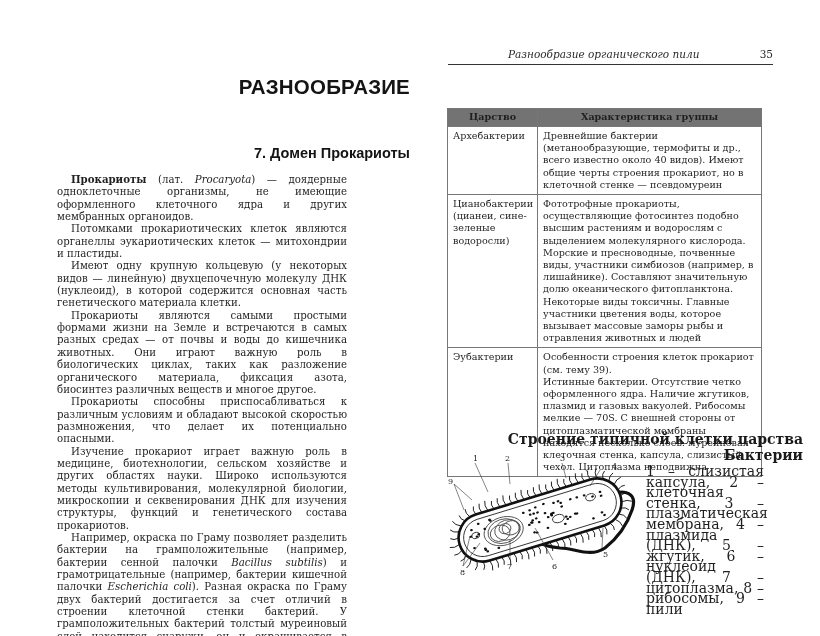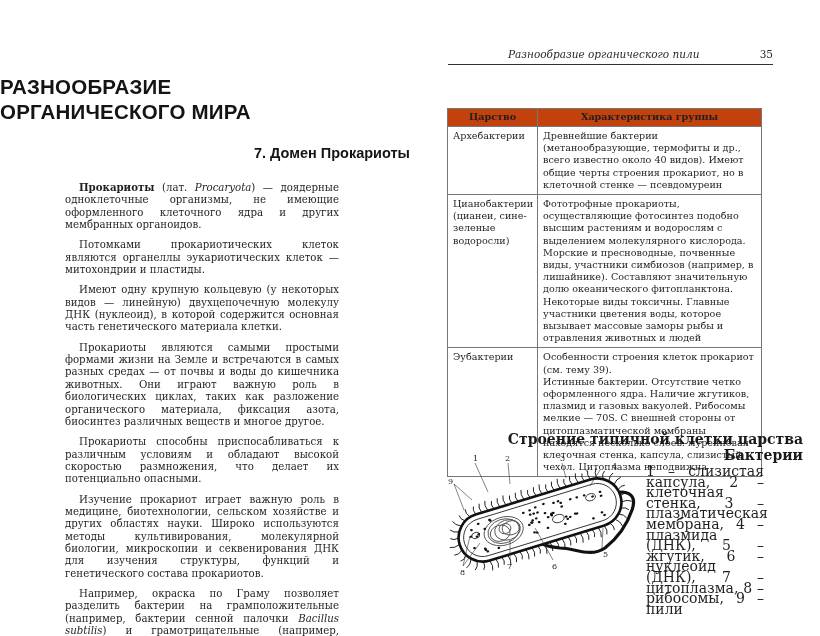--- a/index.html
+++ b/index.html
@@ -1,60 +1,59 @@
 <!DOCTYPE html>
 <html><head>
 <meta charset="utf-8">
 <style>
   html, body { margin:0; padding:0; background:#ffffff; }
   body { width:820px; height:636px; position:relative; overflow:hidden; color:#1a1a1a; }
 
   
   #left-page { position:absolute; left:0; top:0; width:410px; height:636px; }
-  #chapter-title { position:absolute; left:0; width:410px; top:74px; text-align:left;
+  #chapter-title { position:absolute; left:0; width:410px; top:74px; text-align:right;
     font-family:"Liberation Sans", sans-serif; font-weight:bold; font-size:20.5px; line-height:25px; letter-spacing:0.2px; color:#141414; }
   #section-title { position:absolute; left:0; width:410px; top:145px; text-align:right;
     font-family:"Liberation Sans", sans-serif; font-weight:bold; font-size:14.5px; color:#141414; }
   #left-body { position:absolute; left:57px; top:173px; width:290px;
     font-family:"DejaVu Serif", serif; font-size:10.2px; line-height:12.35px; text-align:justify; color:#1f1f1f; }
-  #left-body p { margin:8px; text-indent:14px; }
+  #left-body p { margin:0; text-indent:14px; }
   #left-body b { font-weight:bold; }
   #left-body i { font-style:italic; }
 
   
   #right-page { position:absolute; left:410px; top:0; width:410px; height:636px; }
   #running-header { position:absolute; left:38px; top:48px; width:325px; height:16px;
     border-bottom:1.2px solid #333; font-family:"DejaVu Serif", serif; }
   #running-title { position:absolute; left:60px; top:0; font-style:italic; font-size:10.5px; color:#2a2a2a; }
   #page-number { position:absolute; right:0; top:0; font-size:10.5px; color:#2a2a2a;margin-left:44px; }
 
   #table-title { position:absolute; left:38px; top:78px; width:340px; text-align:center;
     font-family:"DejaVu Serif", serif; font-weight:bold; font-size:10.8px; line-height:13px; color:#1a1a1a; }
 
   #kingdom-table { position:absolute; left:37px; top:108px; width:315px; border-collapse:collapse;
     font-family:"DejaVu Serif", serif; font-size:9.6px; line-height:12.2px; color:#1f1f1f; }
-  #kingdom-table th { background:#c2410c; font-weight:bold; height:17px; border:1px solid #777; padding:0 4px; text-align:center; }
+  #kingdom-table th { background:#737373; font-weight:bold; height:17px; border:1px solid #777; padding:0 4px; text-align:center; }
   #kingdom-table td { border:1px solid #777; vertical-align:top; padding:3px 4px 3px 5px; }
   #kingdom-table td.kingdom { width:61px; }
   #kingdom-table td.desc { width:240px; }
 
   #diagram-title { position:absolute; left:48px; top:431px; width:345px; text-align:right;
     font-family:"DejaVu Serif", serif; font-weight:bold; font-size:14px; color:#1a1a1a; }
   #cell-diagram { position:absolute; left:30px; top:448px; width:210px; height:130px; }
   #diagram-legend { position:absolute; left:236px; top:466px; width:118px;
     font-family:"DejaVu Serif", serif; font-size:14px; line-height:10.6px; text-align:justify; color:#1f1f1f; }
   .lbl { font-family:"DejaVu Serif", serif; font-size:8px; fill:#222; }
 </style>
 </head>
 <body>
 
 <div id="left-page">
   <div id="chapter-title">
     <div>РАЗНООБРАЗИЕ</div>
-    <div>ОРГАНИЧЕСКОГО МИРА</div>
   </div>
   <div id="section-title">7. Домен Прокариоты</div>
 
   <div id="left-body">
     <p><b>Прокариоты</b><span> (лат. </span><i>Procaryota</i><span>) — доядерные одноклеточные организмы, не имеющие оформленного клеточного ядра и других мембранных органоидов.</span></p>
     <p>Потомками прокариотических клеток являются органеллы эукариотических клеток — митохондрии и пластиды.</p>
     <p>Имеют одну крупную кольцевую (у некоторых видов — линейную) двухцепочечную молекулу ДНК (нуклеоид), в которой содержится основная часть генетического материала клетки.</p>
     <p>Прокариоты являются самыми простыми формами жизни на Земле и встречаются в самых разных средах — от почвы и воды до кишечника животных. Они играют важную роль в биологических циклах, таких как разложение органического материала, фиксация азота, биосинтез различных веществ и многое другое.</p>
     <p>Прокариоты способны приспосабливаться к различным условиям и обладают высокой скоростью размножения, что делает их потенциально опасными.</p>
     <p>Изучение прокариот играет важную роль в медицине, биотехнологии, сельском хозяйстве и других областях науки. Широко используются методы культивирования, молекулярной биологии, микроскопии и секвенирования ДНК для изучения структуры, функций и генетического состава прокариотов.</p>

